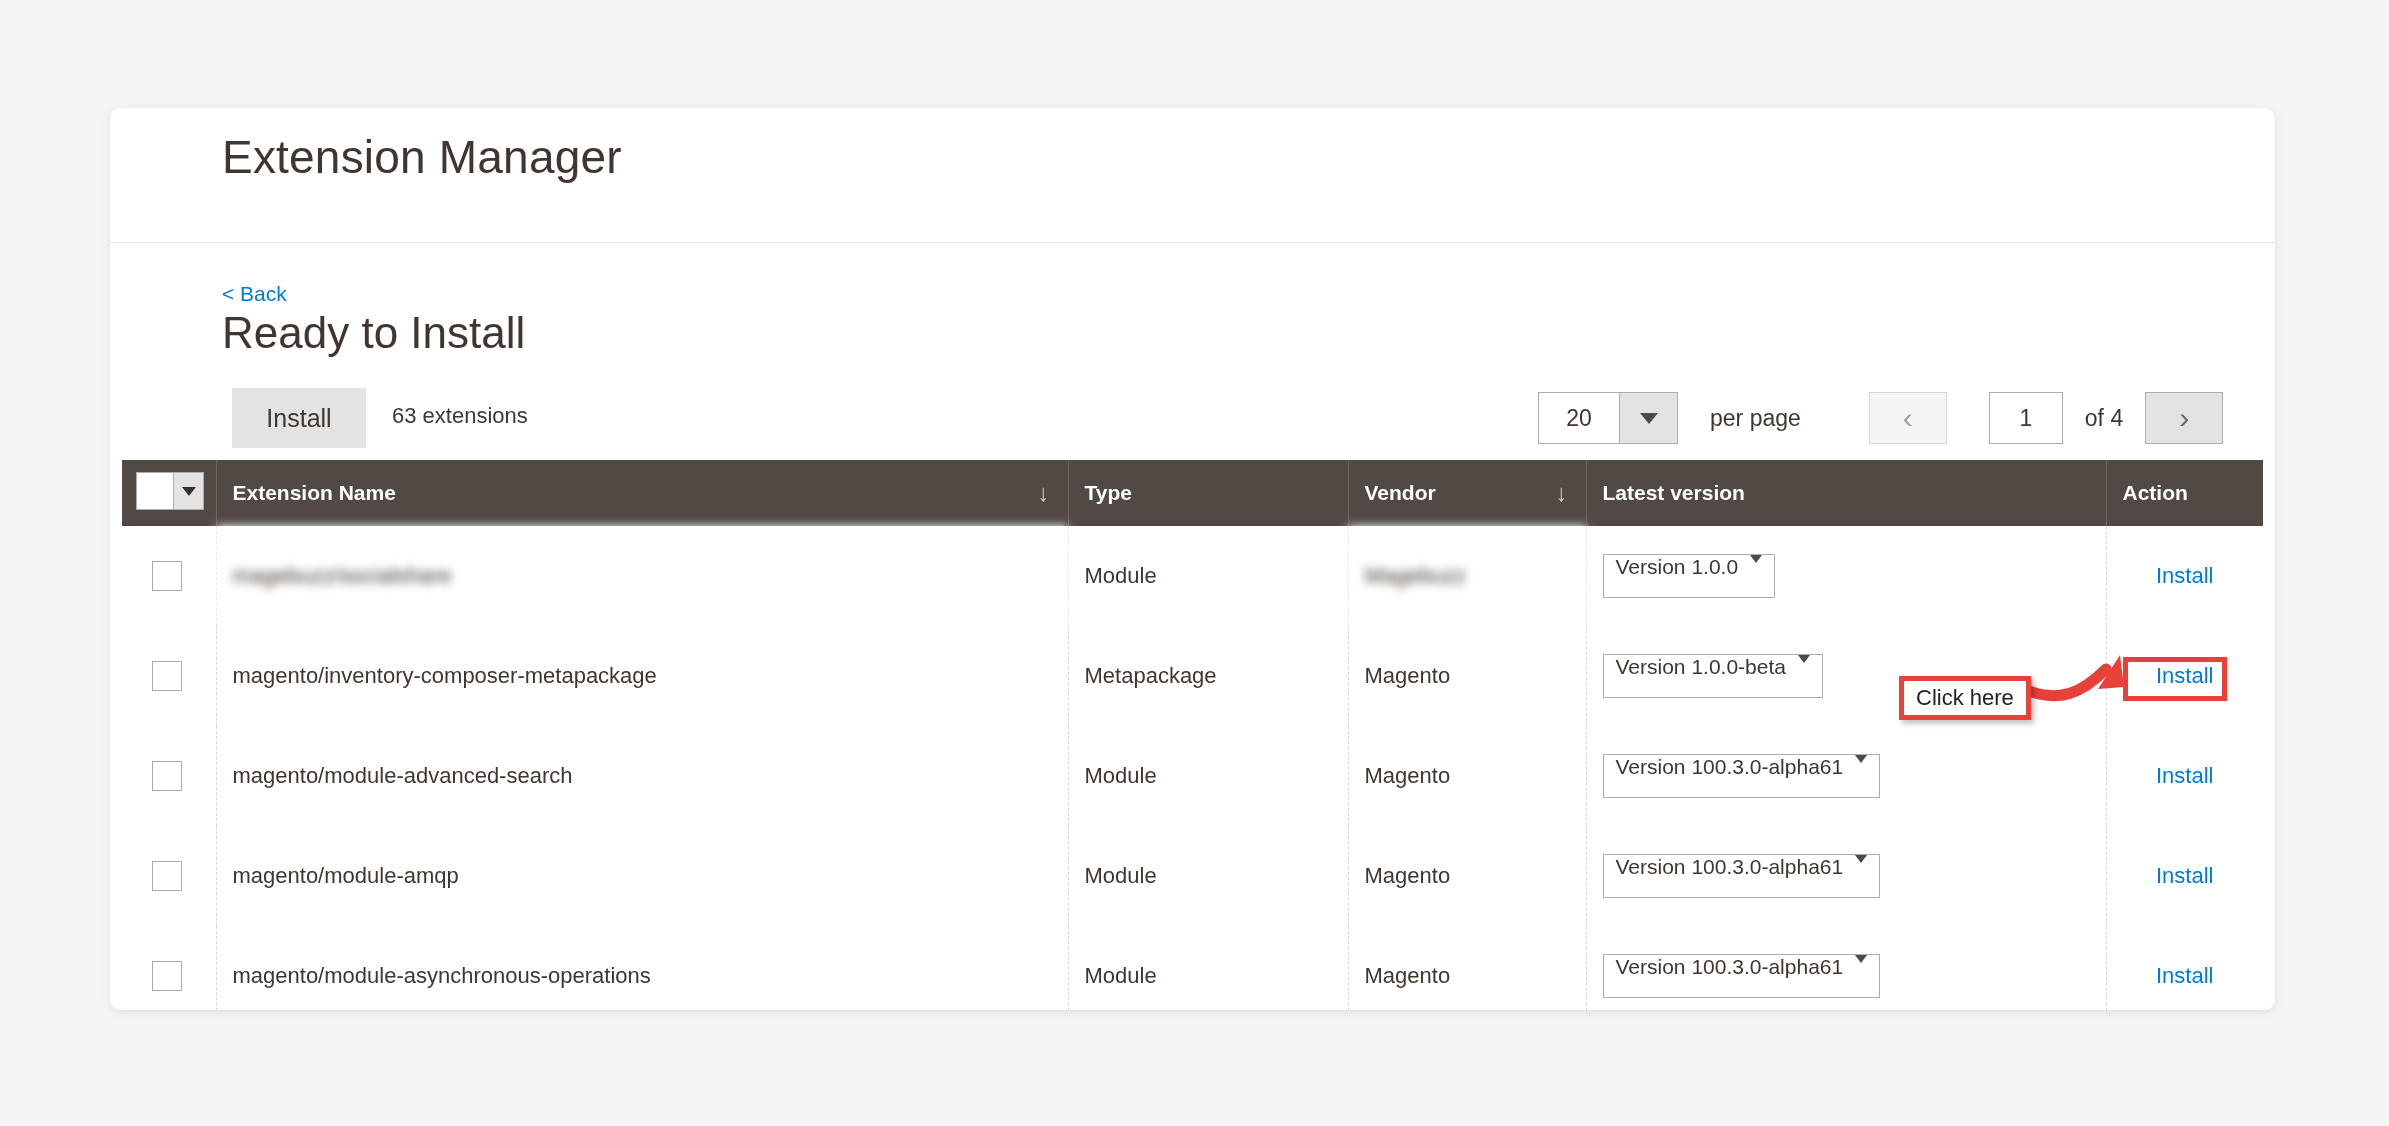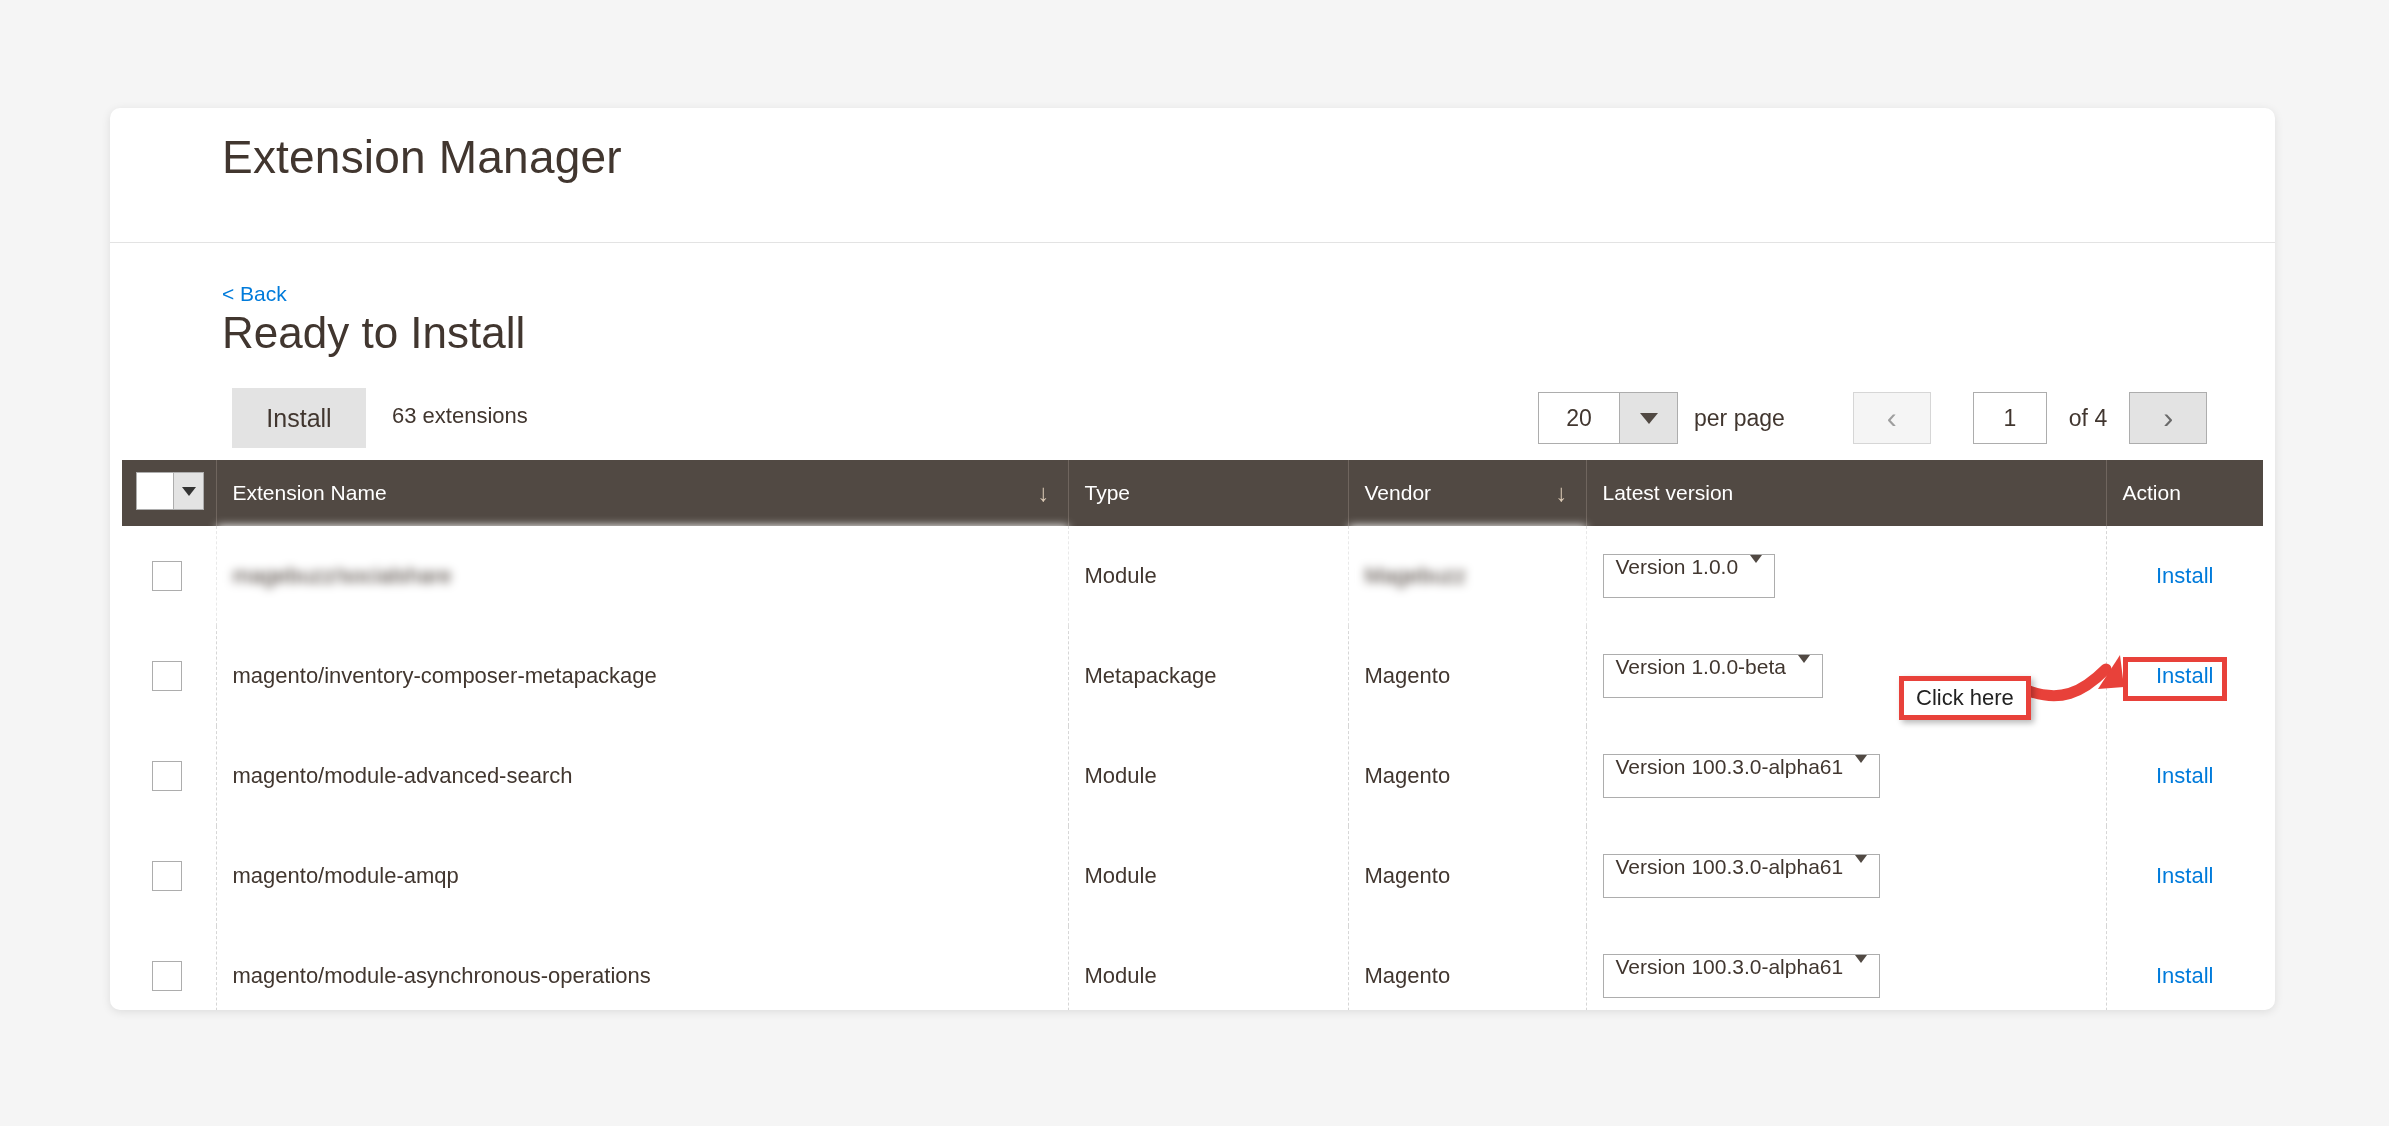--- a/index.html
+++ b/index.html
@@ -136,21 +136,21 @@
     justify-content: center;
   }
   .caret-dn {
     width: 0; height: 0;
     border-left: 9px solid transparent;
     border-right: 9px solid transparent;
     border-top: 11px solid #514943;
   }
 
   .per-page-label {
-    margin-left: 16px;
+    margin-left: 32px;
     font-size: 23px;
     color: #41362f;
     white-space: nowrap;
   }
 
   .pg-btn {
     width: 78px; height: 52px;
     border: 1px solid #d6d6d6;
     display: flex;
     align-items: center;
@@ -187,21 +187,21 @@
     top: 352px;
     width: 2141px;
     border-collapse: collapse;
     table-layout: fixed;
   }
 
   .tbl thead th {
     background: #514943;
     color: #ffffff;
     font-size: 21px;
-    font-weight: normal;
+    font-weight: bold;
     text-align: left;
     height: 66px;
     padding: 0 16px;
     border-right: 1px solid #6f655e;
     vertical-align: middle;
     position: relative;
     white-space: nowrap;
   }
   .tbl thead th:last-child { border-right: none; }
   .th-check { width: 94px; padding: 0 14px !important; }

